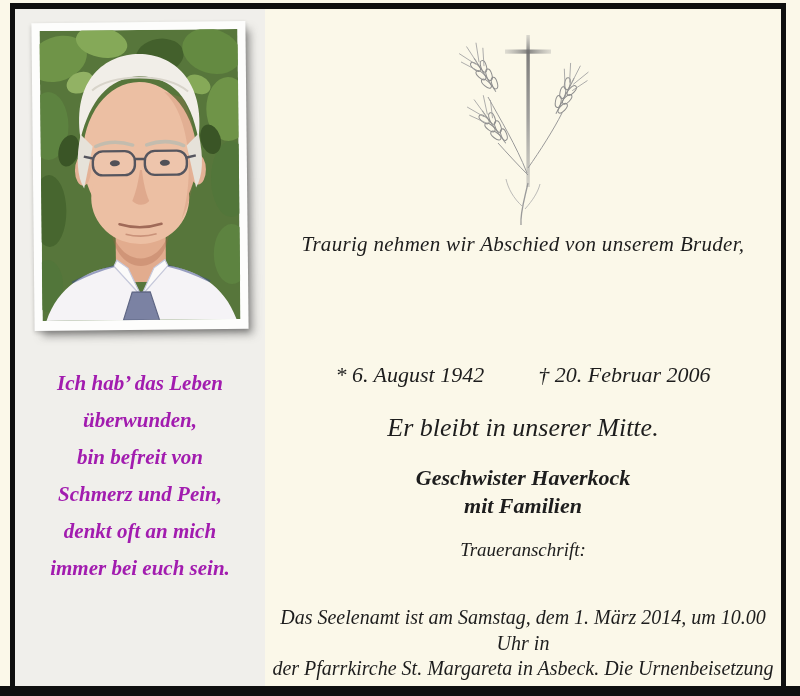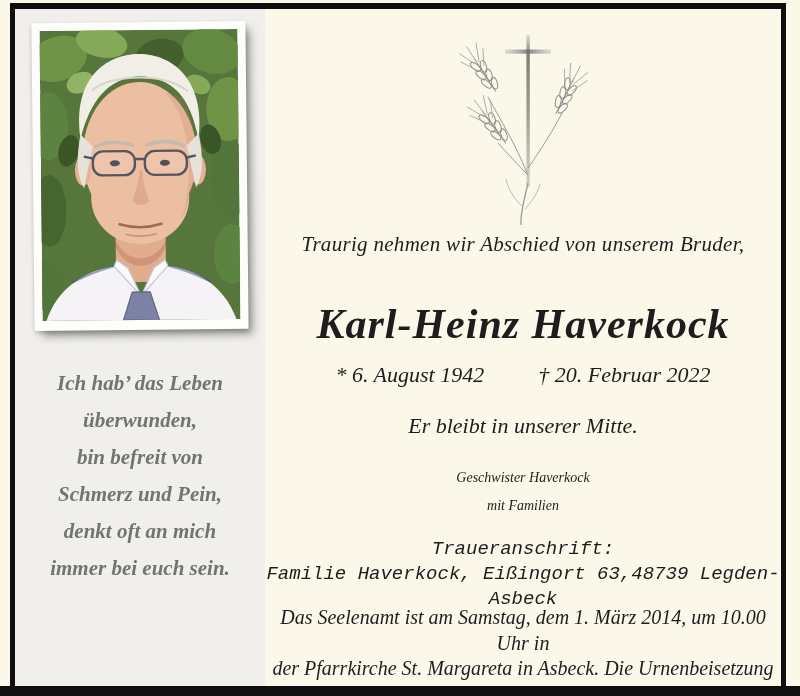--- a/index.html
+++ b/index.html
@@ -30,32 +30,32 @@
   .photo-mat {
     margin:13px auto 0; width:214px; box-sizing:border-box;
     background:#fdfdfc; padding:8px 8px 10px;
     box-shadow:6px 7px 9px -2px rgba(70,70,70,.55), 0 2px 4px rgba(0,0,0,.2);
     transform:rotate(-0.6deg);
   }
   .photo-mat svg { display:block; }
   .poem {
     margin-top:35px; text-align:center;
     font-size:21px; font-weight:bold; font-style:italic;
-    line-height:37px; color:#737373;
+    line-height:37px; color:#a21caf;
   }
   .rp-block { position:absolute; width:100%; text-align:center; }
   .illustration { position:absolute; top:14px; left:50%; transform:translateX(-50%); }
   .intro   { top:221px; font-style:italic; font-size:21px; line-height:28px; letter-spacing:.3px; }
   .name    { top:291px; font-style:italic; font-weight:bold; font-size:42px; letter-spacing:1px; }
   .dates   { top:353px; font-style:italic; font-size:22px; }
   .dates .birth { margin-right:27px; }
   .dates .death { margin-left:27px; }
-  .epitaph { top:404px; font-style:italic; font-size:22px; }
-  .mourners{ top:455px; font-style:italic; font-weight:normal; font-size:14px; line-height:28px; }
-  .address { top:528px; font-style:italic; font-size:19px; line-height:25px;font-family:Liberation Mono, monospace; }
+  .epitaph { top:404px; font-style:italic; font-size:26px; }
+  .mourners{ top:455px; font-style:italic; font-weight:bold; font-size:22px; line-height:28px; }
+  .address { top:528px; font-style:italic; font-size:19px; line-height:25px; }
   .service { top:596px; font-style:italic; font-size:20px; line-height:25.5px; }
 </style>
 </head>
 <body>
 
 <div class="frame">
 
   <div class="left-panel">
 
     <div class="photo-mat">
@@ -173,36 +173,34 @@
         <use href="#ear" transform="translate(57 52) rotate(-33)"></use>
         <use href="#ear" transform="translate(137 73) rotate(27)"></use>
         <use href="#ear" transform="translate(66 104) rotate(-36)"></use>
       </svg>
     </div>
 
     <div class="rp-block intro">
       <div>Traurig nehmen wir Abschied von unserem Bruder,</div>
     </div>
 
-    <div class="rp-block name">Karl-Heinz Haverkock</div>
 
     <div class="rp-block dates">
-      <span class="birth">* 6. August 1942</span><span class="death">† 20. Februar 2022</span>
+      <span class="birth">* 6. August 1942</span><span class="death">† 20. Februar 2006</span>
     </div>
 
     <div class="rp-block epitaph">Er bleibt in unserer Mitte.</div>
 
     <div class="rp-block mourners">
       <div>Geschwister Haverkock</div>
       <div>mit Familien</div>
     </div>
 
     <div class="rp-block address">
       <div>Traueranschrift:</div>
-      <div>Familie Haverkock, Eißingort 63,48739 Legden-Asbeck</div>
     </div>
 
     <div class="rp-block service">
       <div>Das Seelenamt ist am Samstag, dem 1. März 2014, um 10.00 Uhr in</div>
       <div>der Pfarrkirche St. Margareta in Asbeck. Die Urnenbeisetzung ist auf</div>
     </div>
 
   </div>
 </div>
 

